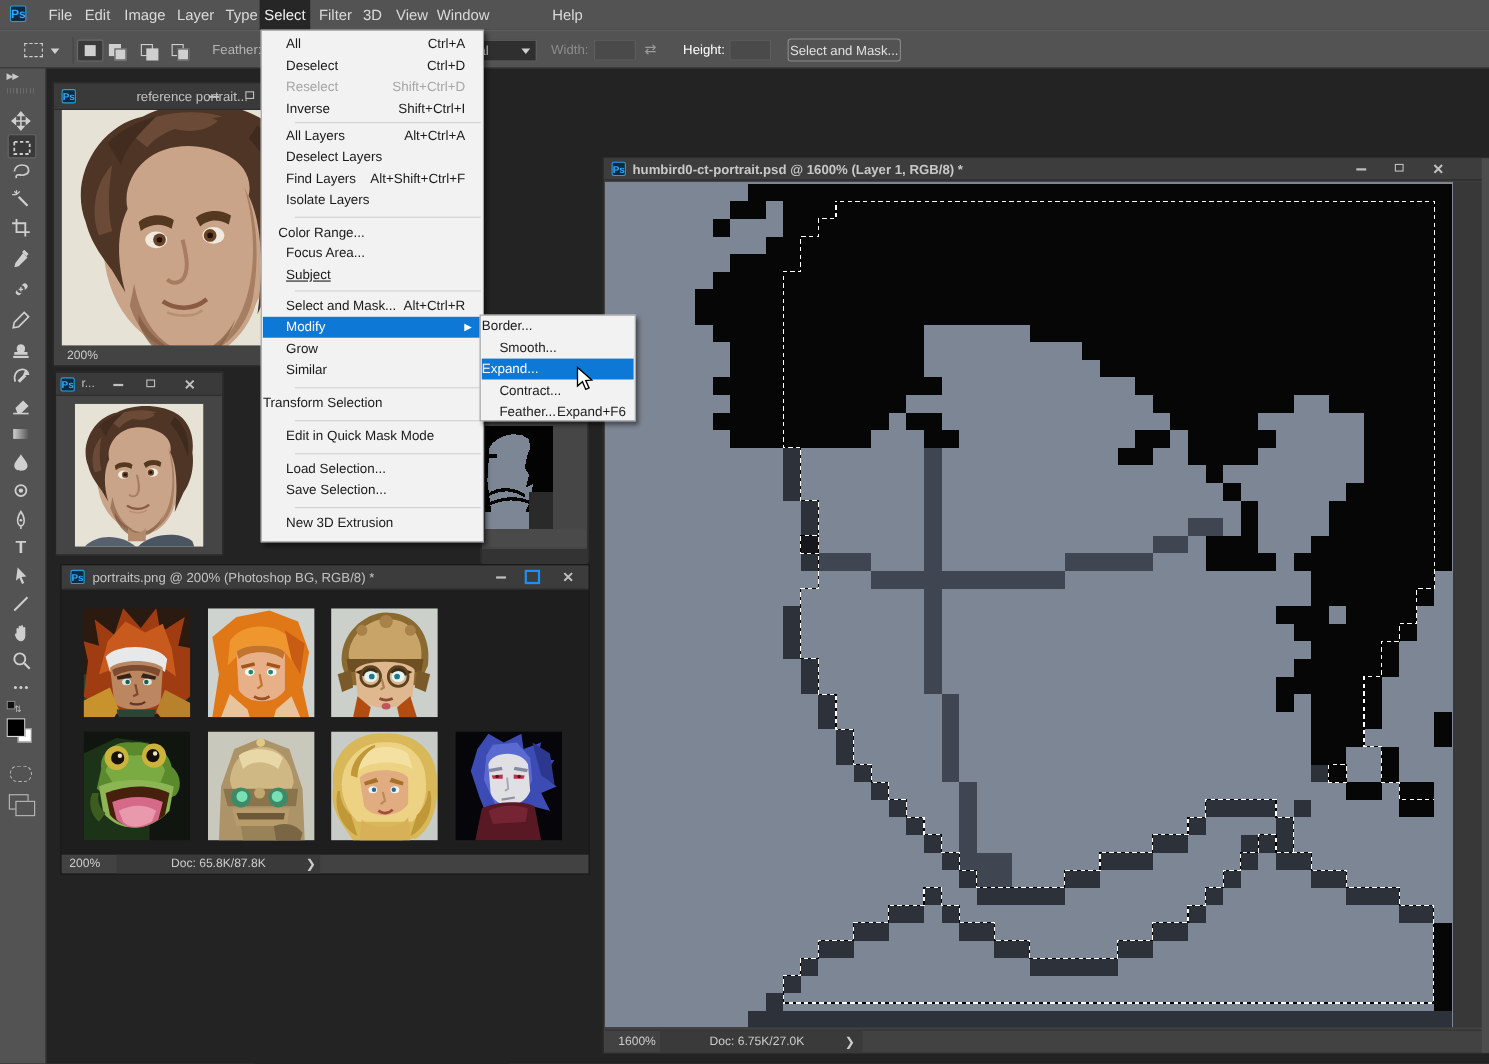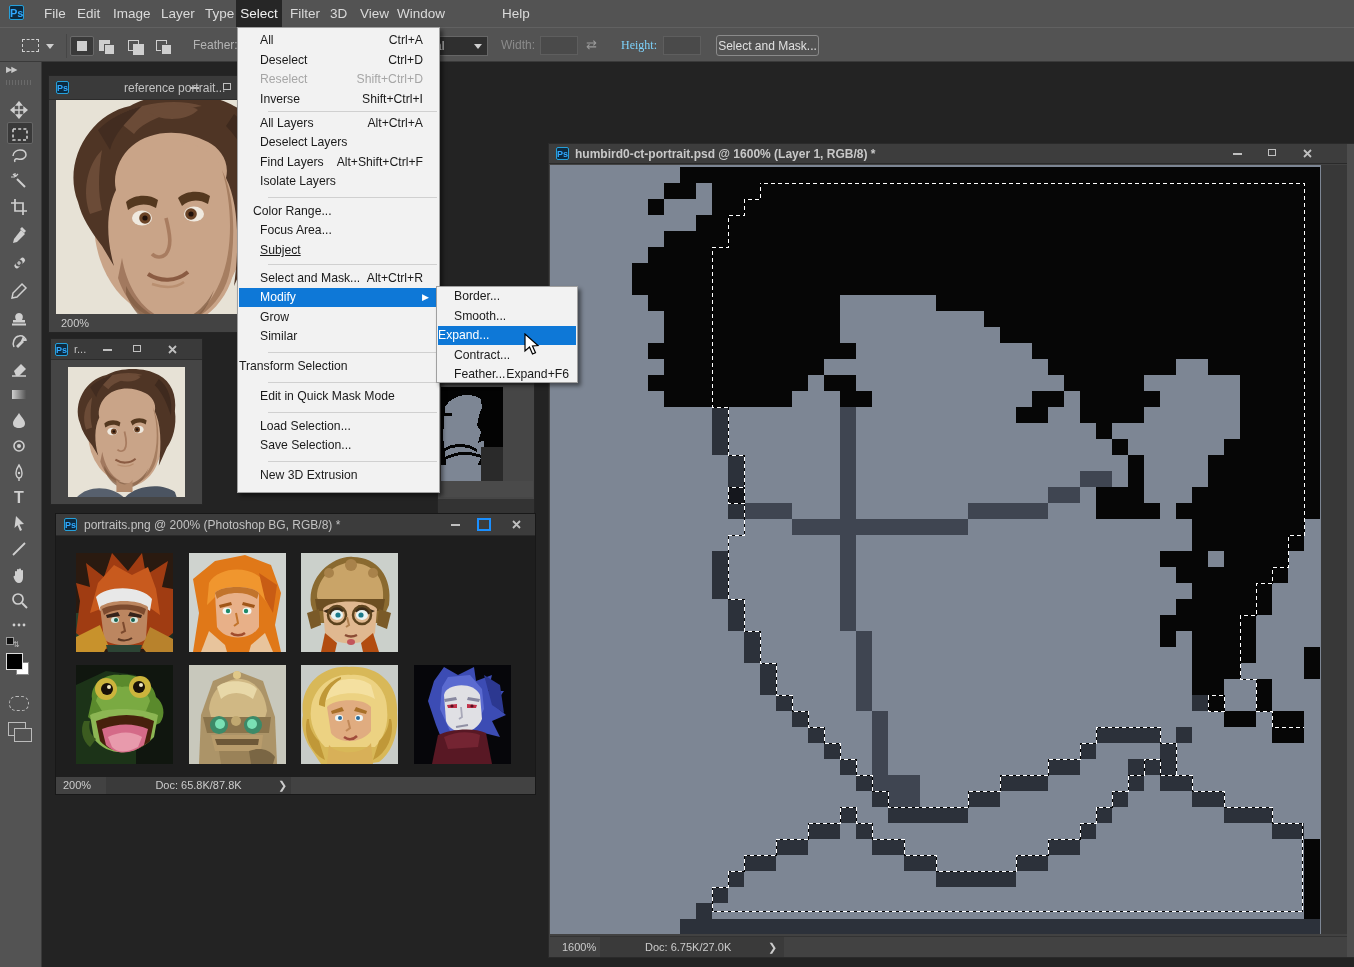--- a/index.html
+++ b/index.html
@@ -30,21 +30,21 @@
     <div style="position:absolute;left:104px;top:16px;width:11px;height:11px;background:#cfcfcf;border:1px solid #535353;"></div>
  <div style="position:absolute;left:128px;top:12px;width:11px;height:11px;border:1px solid #cfcfcf;"></div>
     <div style="position:absolute;left:133px;top:16px;width:11px;height:11px;background:#cfcfcf;"></div>
  <div style="position:absolute;left:156px;top:12px;width:11px;height:11px;border:1px solid #cfcfcf;"></div>
     <div style="position:absolute;left:161px;top:16px;width:11px;height:11px;background:#cfcfcf;border:1px solid #535353;"></div>
  <div style="position:absolute;left:193px;top:10px;font-size:12px;color:#b4b4b4;">Feather:</div>
  <div style="position:absolute;left:430px;top:8px;width:58px;height:20px;background:#2f2f2f;border:1px solid #666;color:#ddd;font-size:12px;line-height:18px;padding-left:4px;">al <span style="position:absolute;right:5px;top:7px;width:0;height:0;border-left:4px solid transparent;border-right:4px solid transparent;border-top:5px solid #cfcfcf;"></span></div>
  <div style="position:absolute;left:501px;top:10px;font-size:12px;color:#8b8b8b;">Width:</div>
  <div style="position:absolute;left:540px;top:8px;width:38px;height:19px;background:#4a4a4a;border:1px solid #5e5e5e;"></div>
  <div style="position:absolute;left:586px;top:9px;color:#9a9a9a;font-size:13px;">⇄</div>
- <div style="position:absolute;left:621px;top:10px;font-size:12px;color:#7dd3fc;font-family:Liberation Serif, serif;">Height:</div>
+ <div style="position:absolute;left:621px;top:10px;font-size:12px;color:#ffffff;">Height:</div>
  <div style="position:absolute;left:663px;top:8px;width:38px;height:19px;background:#4a4a4a;border:1px solid #5e5e5e;"></div>
  <div style="position:absolute;left:716px;top:7px;width:103px;height:21px;border:1px solid #8a8a8a;border-radius:3px;color:#e0e0e0;font-size:12px;text-align:center;line-height:20px;">Select and Mask...</div>
 </div>
 
 <div style="position:absolute;left:0;top:62px;width:42px;height:905px;background:#535353;border-right:1px solid #3a3a3a;z-index:38;">
  <div style="position:absolute;left:6px;top:3px;color:#c8c8c8;font-size:8px;letter-spacing:-1px;">▶▶</div>
  <div style="position:absolute;left:6px;top:18px;width:26px;height:5px;background:repeating-linear-gradient(90deg,#6a6a6a 0,#6a6a6a 1px,transparent 1px,transparent 3px);"></div>
  <div style="position:absolute;left:7px;top:37px;width:26px;height:22px;">
       <svg width="18" height="18" viewBox="0 0 18 18" style="position:absolute;left:3px;top:2px;">
         <path d="M9,1 L9,17 M1,9 L17,9 M9,1 l-2.5,3 h5 Z M9,17 l-2.5,-3 h5 Z M1,9 l3,-2.5 v5 Z M17,9 l-3,-2.5 v5 Z" stroke="#cfcfcf" stroke-width="1.4" fill="#cfcfcf"></path>
@@ -657,21 +657,21 @@
     <div style="position:absolute;left:1px;right:1px;top:438px;height:19.4px;color:#1a1a1a;font-size:12.2px;line-height:19.4px;padding-left:21px;">New 3D Extrusion</div>
     <div style="position:absolute;left:30px;right:2px;top:83px;height:1px;background:#d0d0d0;"></div>
     <div style="position:absolute;left:30px;right:2px;top:169px;height:1px;background:#d0d0d0;"></div>
     <div style="position:absolute;left:30px;right:2px;top:236px;height:1px;background:#d0d0d0;"></div>
     <div style="position:absolute;left:30px;right:2px;top:324px;height:1px;background:#d0d0d0;"></div>
     <div style="position:absolute;left:30px;right:2px;top:354px;height:1px;background:#d0d0d0;"></div>
     <div style="position:absolute;left:30px;right:2px;top:384px;height:1px;background:#d0d0d0;"></div>
     <div style="position:absolute;left:30px;right:2px;top:433px;height:1px;background:#d0d0d0;"></div>
   </div>
 <div style="position:absolute;left:436px;top:286px;width:142px;height:97px;background:#f2f2f2;border:1px solid #a0a0a0;box-shadow:3px 3px 4px rgba(0,0,0,0.45);box-sizing:border-box;z-index:51;">
-    <div style="position:absolute;left:1px;right:1px;top:0px;height:19.4px;color:#1a1a1a;font-size:12.2px;line-height:19.4px;padding-left:16px;">Border...</div>
+    <div style="position:absolute;left:1px;right:1px;top:0px;height:19.4px;color:#1a1a1a;font-size:12.2px;line-height:19.4px;padding-left:0;">Border...</div>
     <div style="position:absolute;left:1px;right:1px;top:20px;height:19.4px;color:#1a1a1a;font-size:12.2px;line-height:19.4px;padding-left:16px;">Smooth...</div>
     <div style="position:absolute;left:1px;right:1px;top:39px;height:19.4px;background:#0e78d7;color:#fff;font-size:12.2px;line-height:19.4px;padding-left:0;">Expand...</div>
     <div style="position:absolute;left:1px;right:1px;top:59px;height:19.4px;color:#1a1a1a;font-size:12.2px;line-height:19.4px;padding-left:16px;">Contract...</div>
     <div style="position:absolute;left:1px;right:1px;top:78px;height:19.4px;color:#1a1a1a;font-size:12.2px;line-height:19.4px;padding-left:16px;">Feather...<span style="position:absolute;right:7px;color:#1a1a1a;">Expand+F6</span></div>
   </div>
 
 <svg style="position:absolute;left:522px;top:333px;z-index:99;" width="20" height="24" viewBox="0 0 20 24">
 <path d="M3,1 L3,18 L7.5,14 L10.5,21 L13.5,19.7 L10.5,13 L16,12.5 Z" fill="#fff" stroke="#000" stroke-width="1.2"></path>
 </svg>
 

